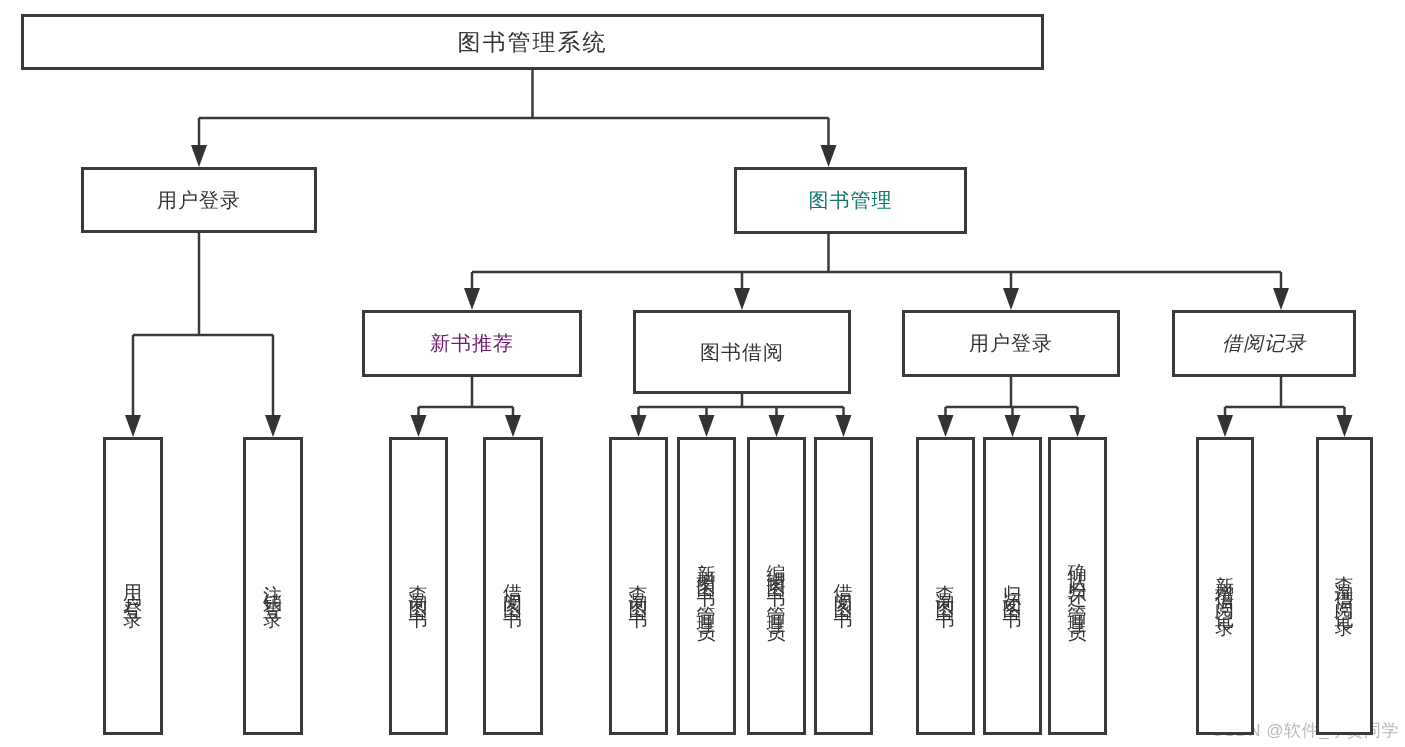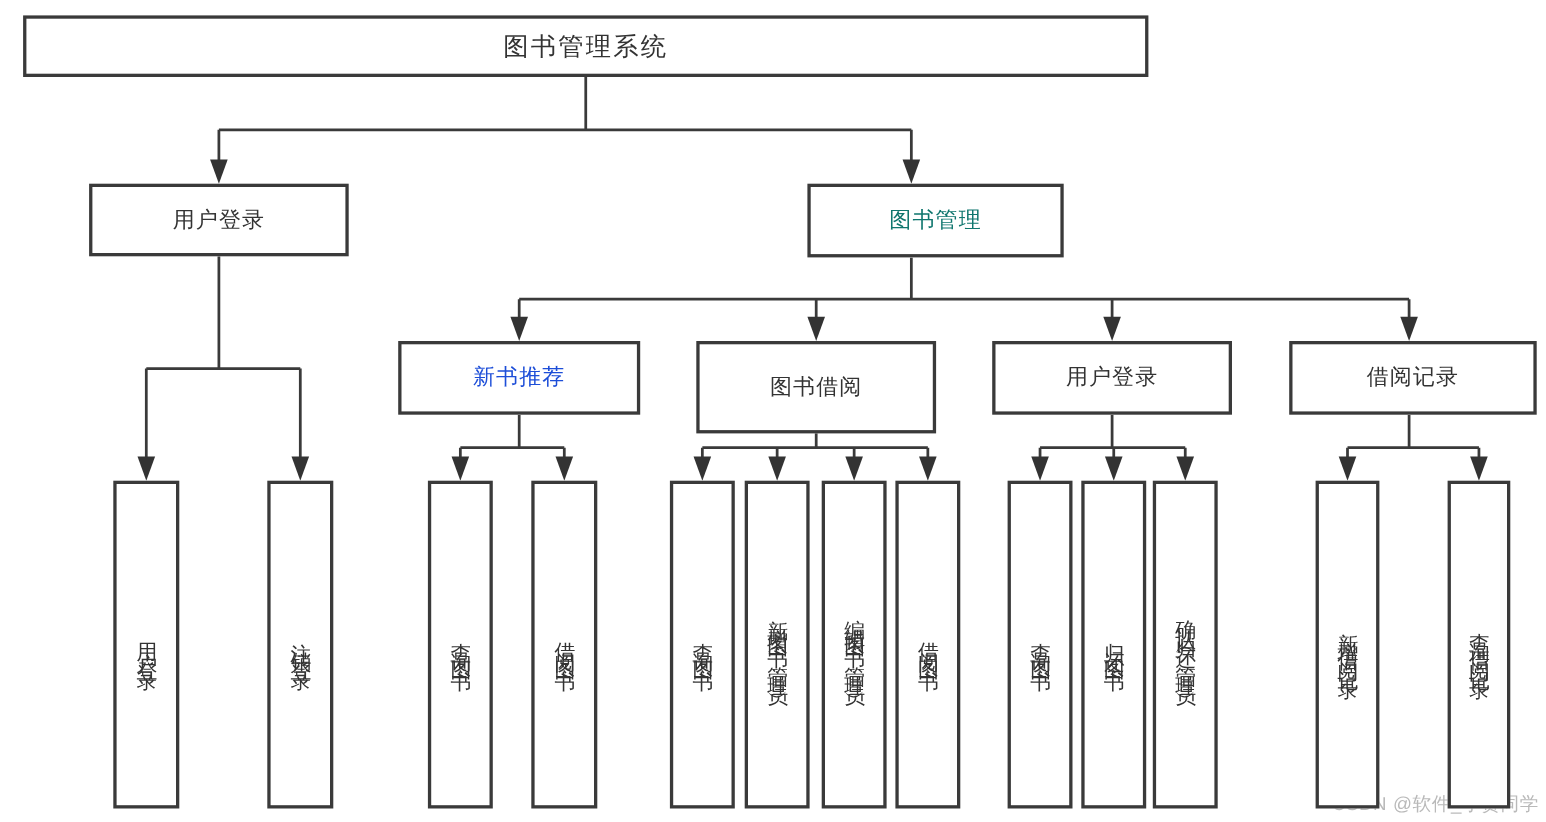--- a/index.html
+++ b/index.html
@@ -80,24 +80,24 @@
       <polygon points="937.5,415 953.5,415 945.5,437" fill="#333333"></polygon>
       <polygon points="1004.5,415 1020.5,415 1012.5,437" fill="#333333"></polygon>
       <polygon points="1069.5,415 1085.5,415 1077.5,437" fill="#333333"></polygon>
       <polygon points="1217,415 1233,415 1225,437" fill="#333333"></polygon>
       <polygon points="1336.5,415 1352.5,415 1344.5,437" fill="#333333"></polygon>
     </svg>
   <div id="watermark" style="color: rgb(185, 185, 185);">CSDN @软件_小贺同学</div>
 <div class="node root" style="left: 21px; top: 14px; width: 1023px; height: 56px; border-color: rgb(58, 58, 58); color: rgb(51, 51, 51);">图书管理系统</div>
     <div class="node" style="left: 81px; top: 167px; width: 236px; height: 66px; border-color: rgb(58, 58, 58); color: rgb(51, 51, 51);">用户登录</div>
     <div class="node" style="left: 712px; top: 167px; width: 233px; height: 67px; border-color: rgb(58, 58, 58); color: #0f766e; margin-left: 22px;">图书管理</div>
-    <div class="node" style="left: 362px; top: 310px; width: 220px; height: 67px; border-color: rgb(58, 58, 58); color: #1d4ed8;">新书推荐</div>
+    <div class="node" style="left: 362px; top: 310px; width: 220px; height: 67px; border-color: rgb(58, 58, 58); color: #701a75;">新书推荐</div>
     <div class="node" style="left: 633px; top: 310px; width: 218px; height: 84px; border-color: rgb(58, 58, 58); color: rgb(51, 51, 51);">图书借阅</div>
     <div class="node" style="left: 902px; top: 310px; width: 218px; height: 67px; border-color: rgb(58, 58, 58); color: rgb(51, 51, 51);">用户登录</div>
-    <div class="node" style="left: 1172px; top: 310px; width: 225px; height: 67px; border-color: rgb(58, 58, 58); color: rgb(51, 51, 51);">借阅记录</div>
+    <div class="node" style="left: 1172px; top: 310px; width: 184px; height: 67px; border-color: rgb(58, 58, 58); color: rgb(51, 51, 51); font-style: italic;">借阅记录</div>
     <div class="node vert" style="left: 103px; top: 437px; width: 60px; height: 298px; border-color: rgb(58, 58, 58); color: rgb(51, 51, 51);">用户登录</div>
     <div class="node vert" style="left: 243px; top: 437px; width: 60px; height: 298px; border-color: rgb(58, 58, 58); color: rgb(51, 51, 51);">注销登录</div>
     <div class="node vert" style="left: 389px; top: 437px; width: 59px; height: 298px; border-color: rgb(58, 58, 58); color: rgb(51, 51, 51);">查询图书</div>
     <div class="node vert" style="left: 483px; top: 437px; width: 60px; height: 298px; border-color: rgb(58, 58, 58); color: rgb(51, 51, 51);">借阅图书</div>
     <div class="node vert" style="left: 609px; top: 437px; width: 59px; height: 298px; border-color: rgb(58, 58, 58); color: rgb(51, 51, 51);">查询图书</div>
     <div class="node vert" style="left: 677px; top: 437px; width: 59px; height: 298px; border-color: rgb(58, 58, 58); color: rgb(51, 51, 51);">新增图书（管理员）</div>
     <div class="node vert" style="left: 747px; top: 437px; width: 59px; height: 298px; border-color: rgb(58, 58, 58); color: rgb(51, 51, 51);">编辑图书（管理员）</div>
     <div class="node vert" style="left: 814px; top: 437px; width: 59px; height: 298px; border-color: rgb(58, 58, 58); color: rgb(51, 51, 51);">借阅图书</div>
     <div class="node vert" style="left: 916px; top: 437px; width: 59px; height: 298px; border-color: rgb(58, 58, 58); color: rgb(51, 51, 51);">查询图书</div>
     <div class="node vert" style="left: 983px; top: 437px; width: 59px; height: 298px; border-color: rgb(58, 58, 58); color: rgb(51, 51, 51);">归还图书</div>

